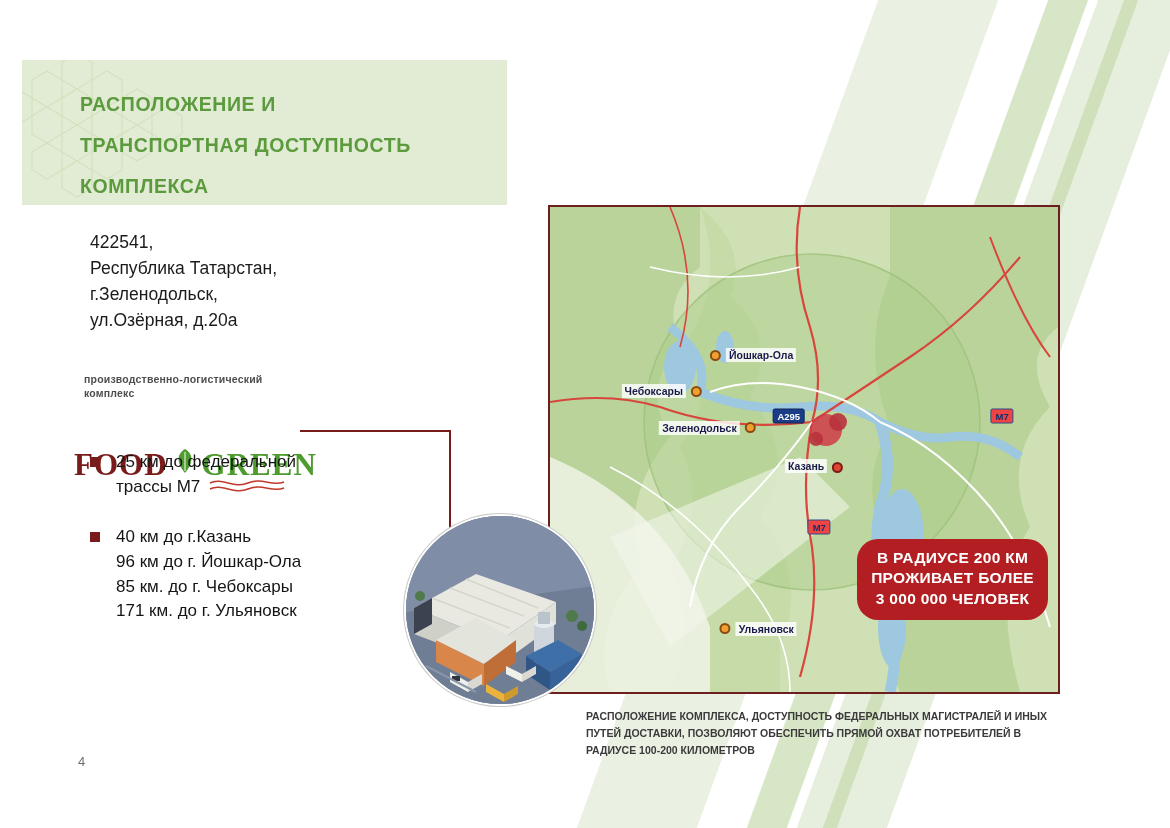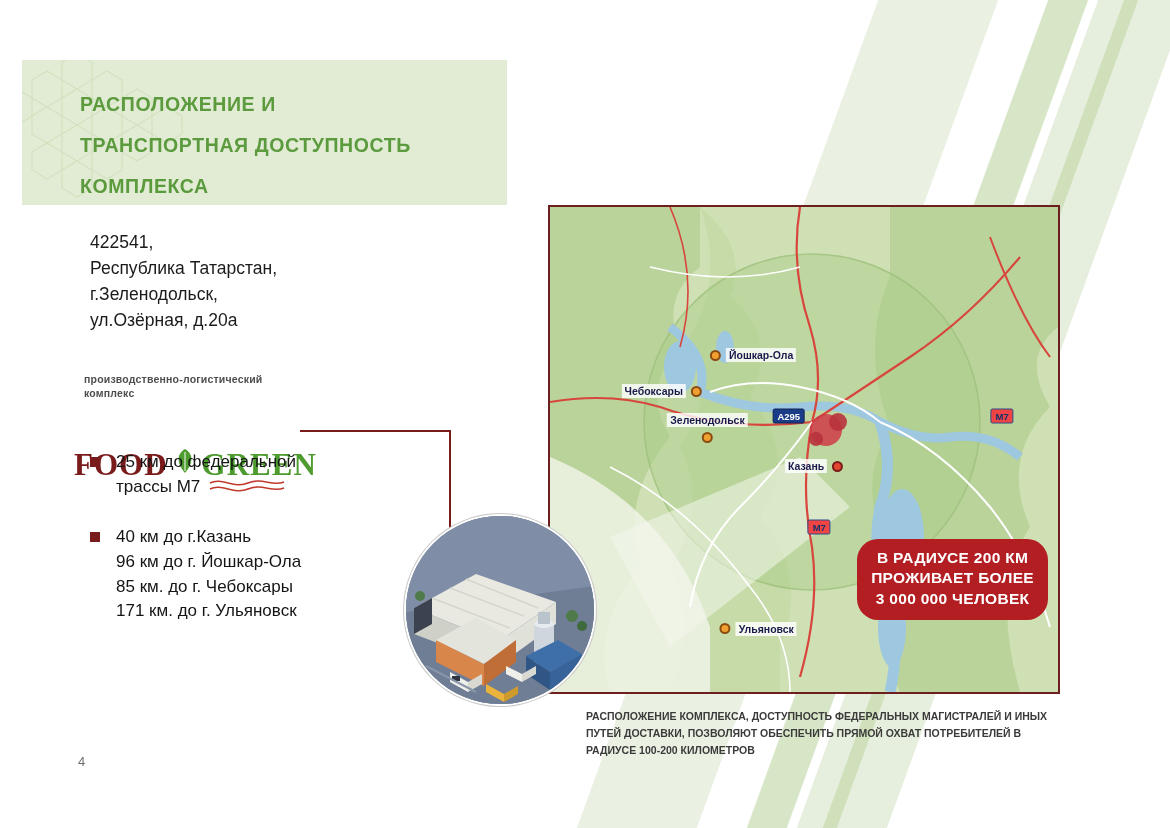--- a/index.html
+++ b/index.html
@@ -378,25 +378,25 @@
 
     
     <div class="city" style="left:40%; top:24%;margin-top:32px;">
       <span class="dot"></span>
       <span class="nm">Йошкар-Ола</span>
     </div>
     <div class="city left" style="left:22%; top:38%;text-align:right;">
       <span class="dot"></span>
       <span class="nm">Чебоксары</span>
     </div>
-    <div class="city left" style="left:31%; top:45.5%;flex-direction:column;">
+    <div class="city left" style="left:31%; top:45.5%;">
       <span class="dot"></span>
       <span class="nm">Зеленодольск</span>
     </div>
-    <div class="city left" style="left:52%; top:53.5%;">
+    <div class="city left" style="left:52%; top:53.5%;align-items:flex-end;">
       <span class="dot" style="background:#e0452f;border-color:#7a1b1b;"></span>
       <span class="nm">Казань</span>
     </div>
     <div class="city" style="left:41%; top:87%;">
       <span class="dot"></span>
       <span class="nm">Ульяновск</span>
     </div>
 
     
     <div class="road-badge blue" style="left:47%; top:43%;">А295</div>

